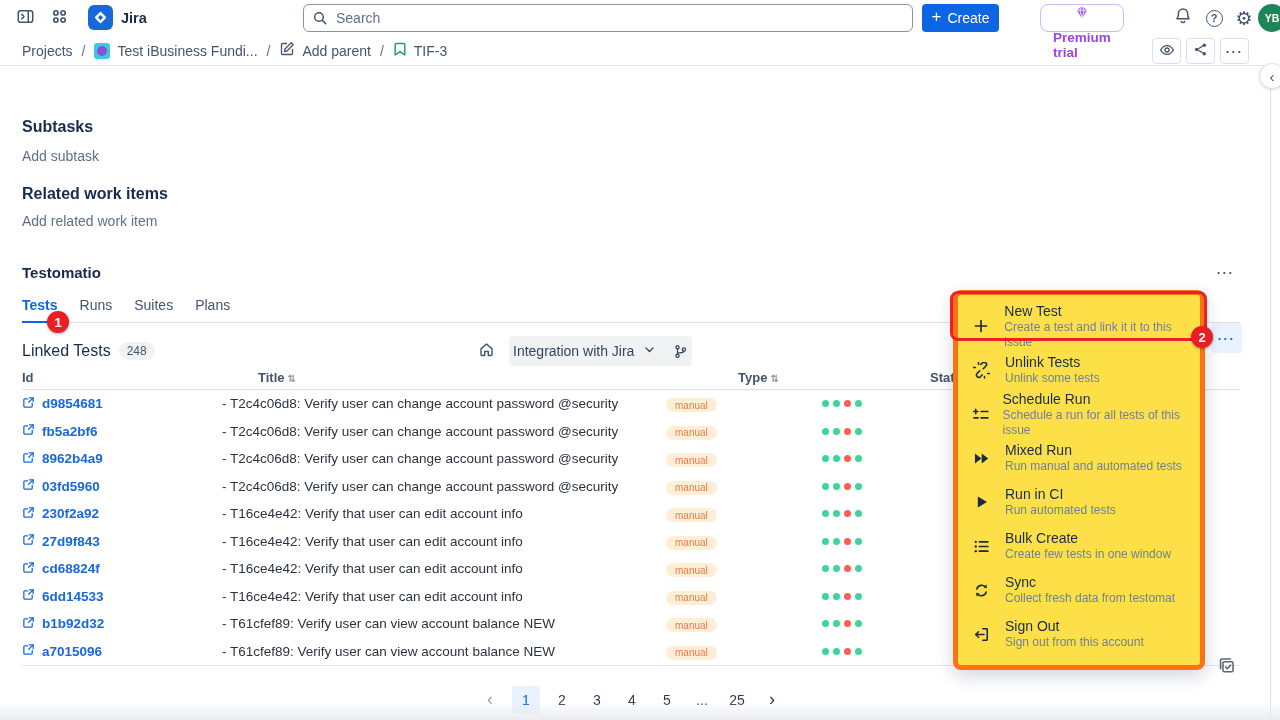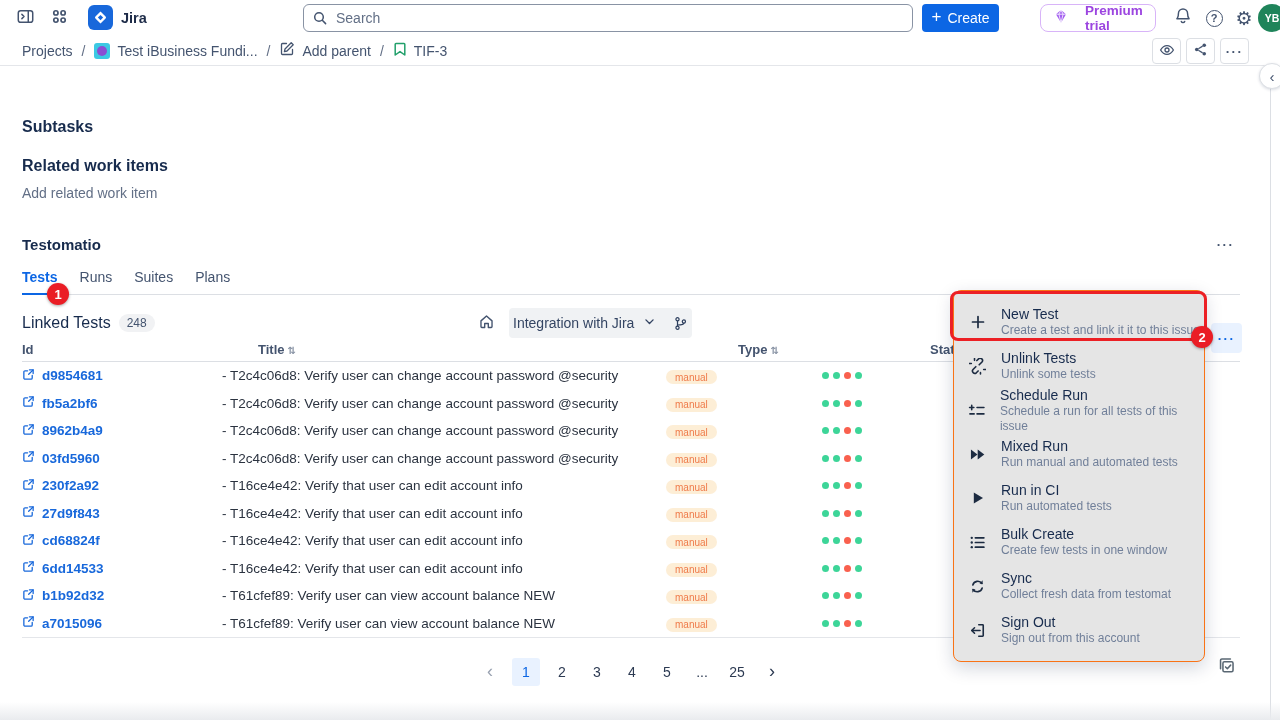--- a/index.html
+++ b/index.html
@@ -20,21 +20,21 @@
     padding:0 10px 0 32px; font-size:14px; color:#172b4d; outline:none;
     font-family:"Liberation Sans",sans-serif; }
   .searchbox input::placeholder { color:#626f86; }
   .searchbox .mag { position:absolute; left:9px; top:6px; }
   .create-btn { position:absolute; left:922px; top:4px; width:77px; height:28px; background:#0c66e4;
     color:#fff; border:none; border-radius:4px; font-size:14px; display:flex; align-items:center;
     justify-content:center; gap:6px; font-family:"Liberation Sans",sans-serif; cursor:pointer; }
   .create-btn .plus { font-size:17px; font-weight:400; margin-top:-2px; }
   .premium-btn { position:absolute; left:1040px; top:4px; height:28px; padding:0 12px; background:#fff;
     border:1px solid #d8b4f8; border-radius:8px; color:#9c45e0; font-size:13.5px; font-weight:bold;
-    display:flex; align-items:center; gap:16px; font-family:"Liberation Sans",sans-serif; }
+    display:flex; align-items:center; gap:7px; font-family:"Liberation Sans",sans-serif;flex-direction:column; }
   .help-circle { width:17px; height:17px; border:1.6px solid #44546f; border-radius:50%; font-size:11px;
     font-weight:bold; display:flex; align-items:center; justify-content:center; color:#44546f; }
   .gear-glyph { font-size:19px; line-height:1; font-family:"DejaVu Sans",sans-serif; }
   .avatar { position:absolute; left:1258px; top:4px; width:28px; height:28px; border-radius:50%;
     background:#1f845a; color:#fff; font-size:10.5px; font-weight:bold; display:flex;
     align-items:center; justify-content:center; }
 
   
   .crumb-row { position:relative; width:1270px; height:30px; border-bottom:1px solid #e4e6ea;
     display:flex; align-items:center; padding-left:22px; font-size:14px; color:#44546f; }
@@ -99,22 +99,22 @@
   
   .pagination { margin-top:20px; display:flex; justify-content:center; align-items:center; gap:9px; }
   .pg-btn { min-width:26px; height:28px; display:flex; align-items:center; justify-content:center;
     font-size:14px; color:#2c3a52; font-weight:500; border-radius:3px; cursor:pointer; }
   .pg-btn.pg-prev { color:#98a1b0; }
   .pg-btn.active { background:#e9f2ff; color:#0c66e4; width:28px; }
   .pg-btn.dots { cursor:default; color:#2c3a52; }
   .pg-chev { font-size:18px; padding-bottom:2px; }
 
   
-  .ctx-menu { position:absolute; left:953px; top:290px; width:252px; background:#e5e5e5; border-radius:8px;
-    border:1px solid #f97316; box-shadow:0 6px 18px rgba(9,30,66,.18); padding:9px 0; z-index:10; }
+  .ctx-menu { position:absolute; left:953px; top:290px; width:252px; background:#fde047; border-radius:8px;
+    border:5px solid #f97316; box-shadow:0 6px 18px rgba(9,30,66,.18); padding:9px 0; z-index:10; }
   .menu-item { height:44px; display:flex; align-items:center; cursor:pointer; }
   .menu-icon { width:47px; display:flex; align-items:center; justify-content:center; color:#1c2b41; }
   .menu-title { font-size:14px; color:#172b4d; line-height:17px; }
   .menu-sub { font-size:12px; color:#707f99; line-height:15px; }
   .red-rect { position:absolute; left:950px; top:291px; width:257px; height:50px;
     border:3px solid #ec2025; border-radius:8px; z-index:25; pointer-events:none; }
   .badge-2 { left:1191px; top:326px; }
   .blue-ellipsis { position:absolute; left:1211px; top:323px; width:31px; height:30px; background:#e9f2ff;
     border:none; border-radius:4px; color:#0c66e4; font-weight:bold; letter-spacing:1.5px; font-size:13px;
     cursor:pointer; z-index:5; }
@@ -251,20 +251,21 @@
     </span>
   </div>
 
   <div class="right-line"></div>
   <button class="collapse-circle">
     <span>‹</span>
   </button>
 
   <main class="content">
     <h2 class="h-section subtasks-h">Subtasks</h2>
+    <div class="ghost-action add-subtask">Add subtask</div>
 
     <h2 class="h-section related-h">Related work items</h2>
     <div class="ghost-action add-related">Add related work item</div>
 
     <div class="tm-head">
       <span class="tm-title">Testomatio</span>
       <button class="sq-btn" style="border:none">
         <span class="dots-glyph">···</span>
       </button>
     </div>

